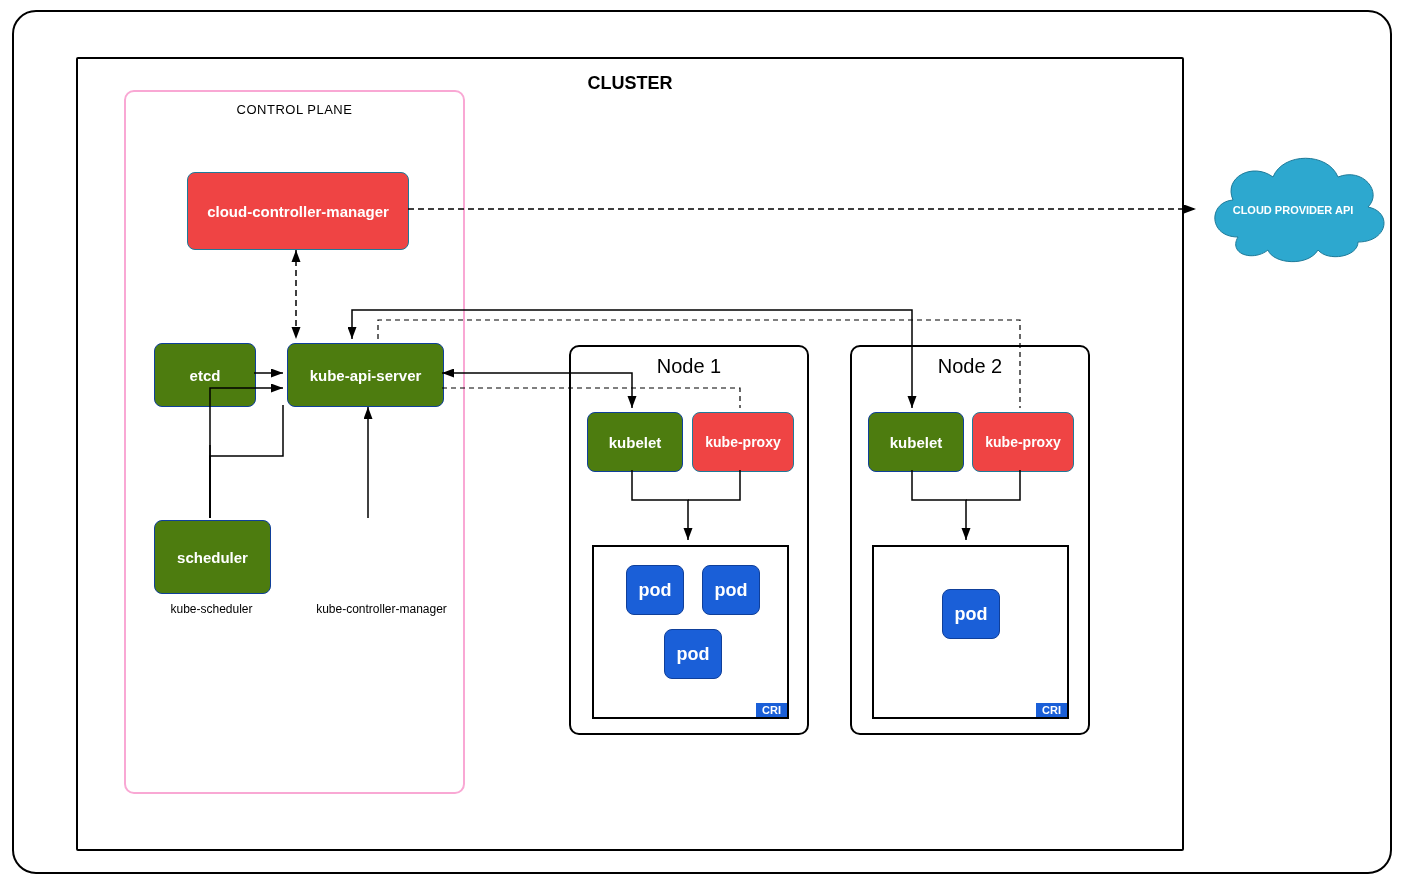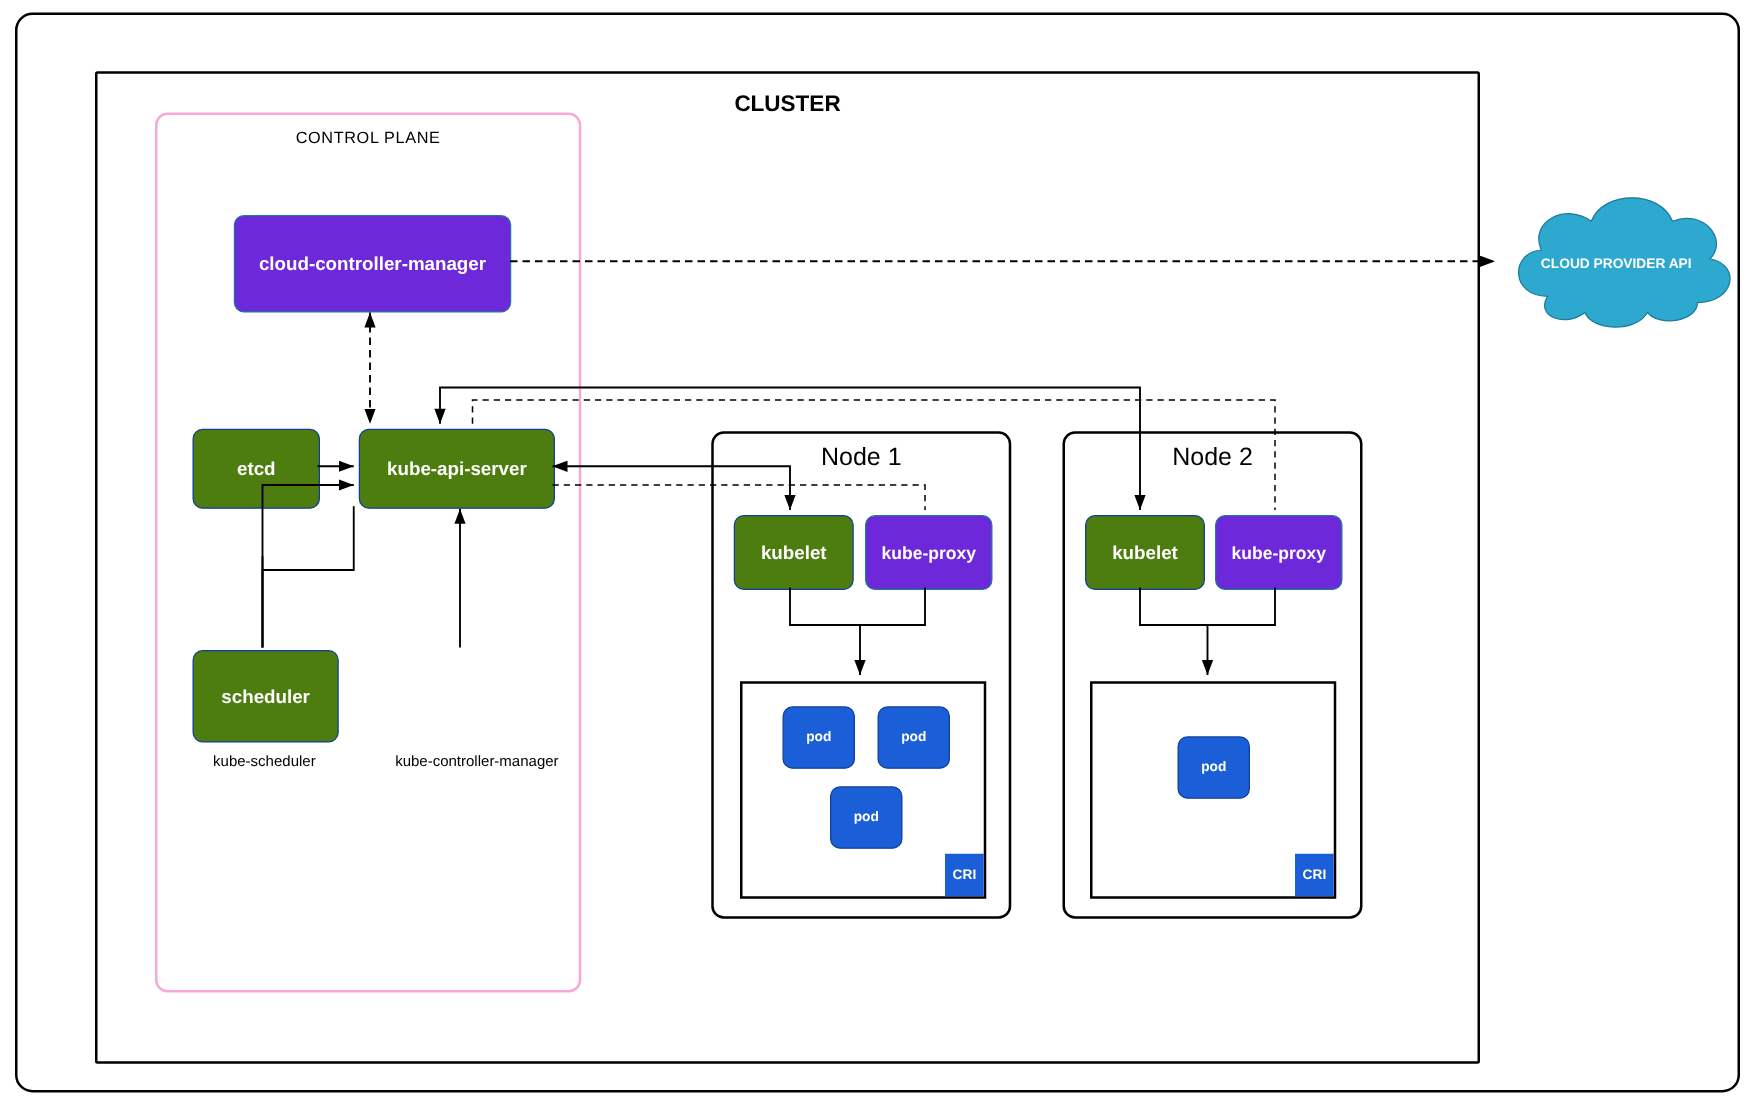--- a/index.html
+++ b/index.html
@@ -10,21 +10,21 @@
     background: #ffffff;
     font-family: Arial, Helvetica, sans-serif;
   }
   .outer-frame {
     position: absolute;
     left: 12px;
     top: 10px;
     width: 1376px;
     height: 860px;
     border: 2px solid #000;
-    border-radius: 14px;
+    border-radius: 24px;
     background: #fff;
   }
   .cluster {
     position: absolute;
     left: 62px;
     top: 45px;
     width: 1104px;
     height: 790px;
     border: 2px solid #000;
     border-radius: 2px;
@@ -61,21 +61,21 @@
     border-radius: 8px;
     color: #fff;
     font-weight: bold;
     display: flex;
     align-items: center;
     justify-content: center;
     text-align: center;
     font-size: 15px;
   }
   .blue-dark { background: #4d7c0f; border: 1px solid #0f3f9a; }
-  .blue-light { background: #6d28d9; border: 1px solid #1d7a99; }
+  .blue-light { background: #ef4444; border: 1px solid #1d7a99; }
   .node {
     position: absolute;
     border: 2px solid #000;
     border-radius: 10px;
     background: #fff;
   }
   .node-title {
     position: absolute;
     left: 0; right: 0; top: 8px;
     text-align: center;
@@ -87,35 +87,35 @@
     background: #fff;
   }
   .cri-label {
     position: absolute;
     right: 0;
     bottom: 0;
     background: #1a5fd8;
     color: #fff;
     font-size: 11px;
     font-weight: bold;
-    padding: 11px 6px;
+    padding: 1px 6px;
   }
   .pod {
     position: absolute;
     width: 56px;
     height: 48px;
     background: #1a5fd8;
     border: 1px solid #0f3f9a;
     border-radius: 8px;
     color: #fff;
     font-weight: bold;
     display: flex;
     align-items: center;
     justify-content: center;
-    font-size: 11px;
+    font-size: 18px;
   }
   .sub-label {
     position: absolute;
     font-size: 12px;
     text-align: center;
   }
   svg.lines {
     position: absolute;
     left: 0; top: 0; width: 1402px; height: 882px;
     pointer-events: none;

